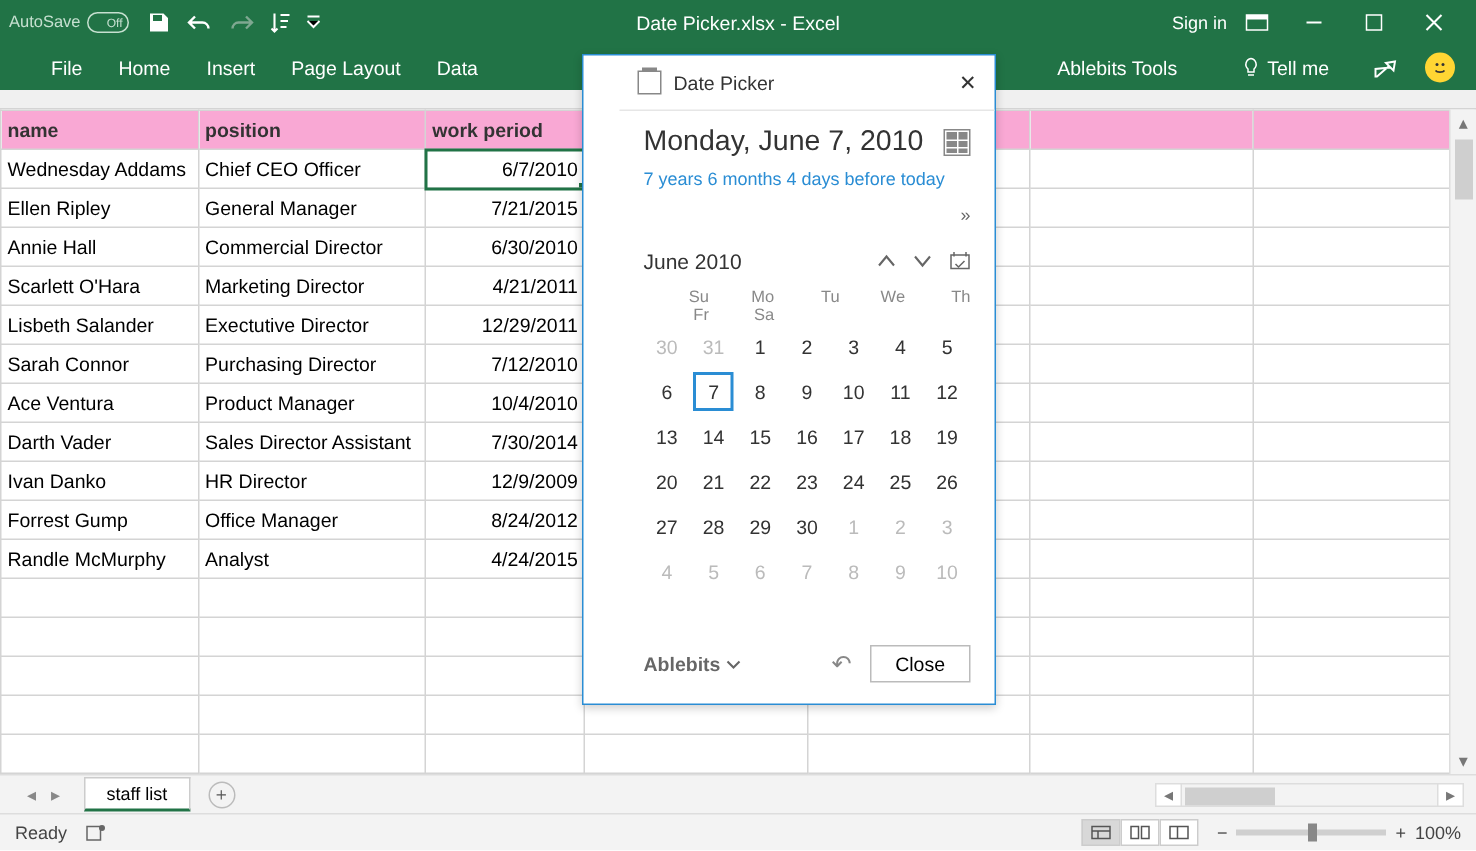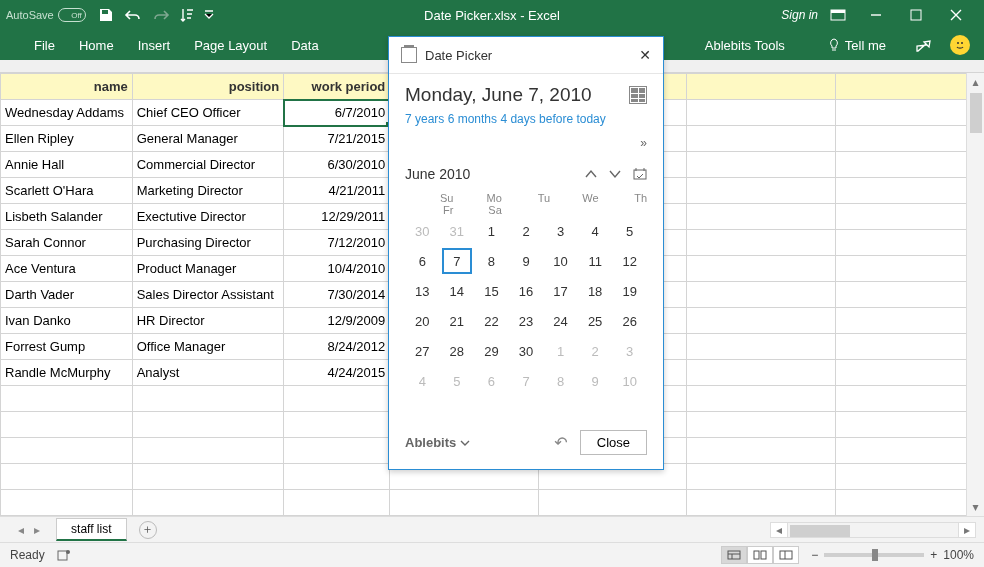--- a/index.html
+++ b/index.html
@@ -36,21 +36,21 @@
     justify-content: flex-end;
   }
   .qat { display: flex; align-items: center; gap: 10px; margin-left: 12px; }
   .qat .icon { color: #fff; cursor: pointer; display: inline-flex; align-items: center; }
   .qat .icon.disabled { color: #7fa891; }
   .title-center {
     position: absolute; left: 50%; transform: translateX(-50%);
     color: #fff; font-size: 13px; text-align: right;
   }
   .title-right {
-    position: absolute; right: 6px; display: flex; align-items: center; gap: 12px; font-style: italic;
+    position: absolute; right: 6px; display: flex; align-items: center; gap: 12px;
   }
   .winbtn { width: 28px; text-align: center; cursor: pointer; }
 
   
   .ribbon {
     background: #217346;
     height: 30px;
     display: flex;
     align-items: stretch;
     padding-left: 22px;
@@ -95,22 +95,22 @@
   table.sheet th, table.sheet td {
     border: 1px solid #d4d4d4;
     height: 26px;
     padding: 0 4px;
     font-size: 13px;
     text-align: left;
     white-space: nowrap;
     overflow: hidden;
   }
   table.sheet th {
-    background: #fef9c3;
-    text-align: right;
+    background: #f9a8d4;
+    text-align: left;
     font-weight: bold;
     color: #333;
   }
   table.sheet td.r { text-align: right; }
   .selected-cell {
     outline: 2px solid #217346;
     outline-offset: -1px;
     position: relative;
   }
   .fill-handle{
@@ -173,20 +173,21 @@
     top: 36px;
     left: 388px;
     width: 276px;
     height: 434px;
     background: #fff;
     border: 1px solid #2a8dd4;
     box-shadow: 0 2px 6px rgba(0,0,0,.2);
     z-index: 50;
     display:flex;
     flex-direction: column;
+    padding-left: 24px;
   }
   .pane-header{
     height: 36px; display:flex; align-items:center; padding:0 12px;
     color:#333; font-size:13px; gap:8px;
   }
   .pane-header .dp-icon{ width:16px; height:16px; border:1px solid #888; position:relative;}
   .pane-header .dp-icon::before{content:""; position:absolute; top:-3px; left:2px; width:10px; height:3px; background:#888;}
   .pane-header .close{ margin-left:auto; cursor:pointer; font-size:14px;}
   .pane-sep{height:1px;background:#e6e6e6;}
   .pane-body{ padding: 10px 16px 14px 16px; flex:1; display:flex; flex-direction:column;}

